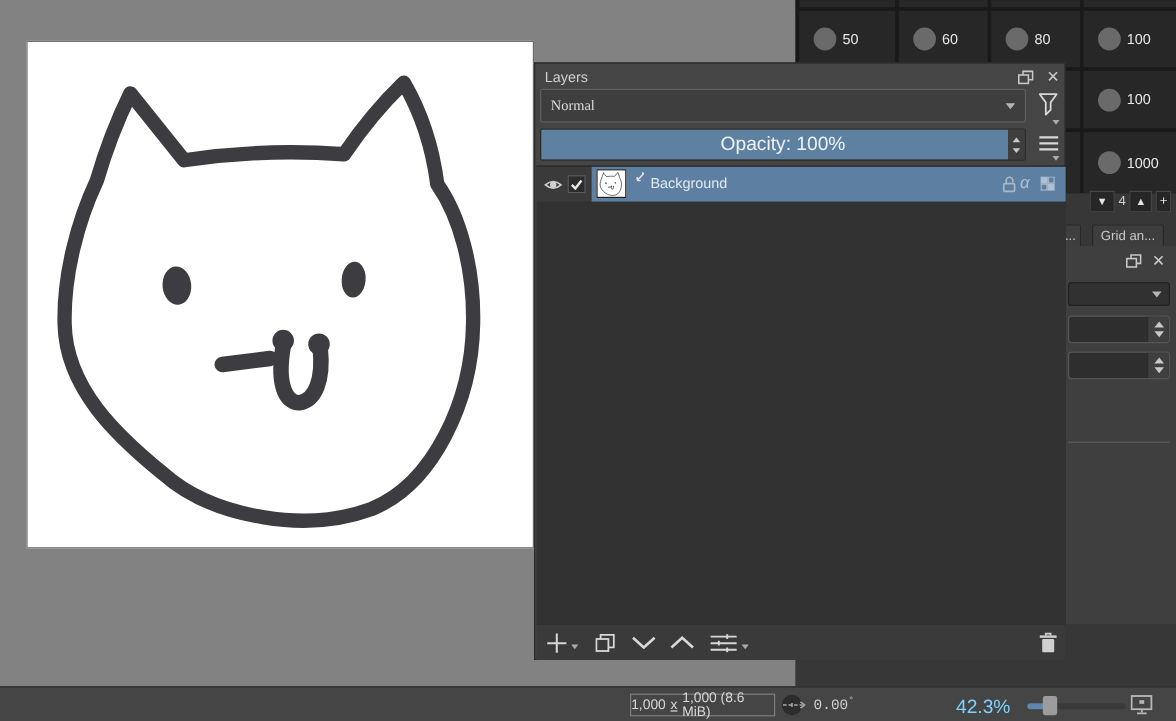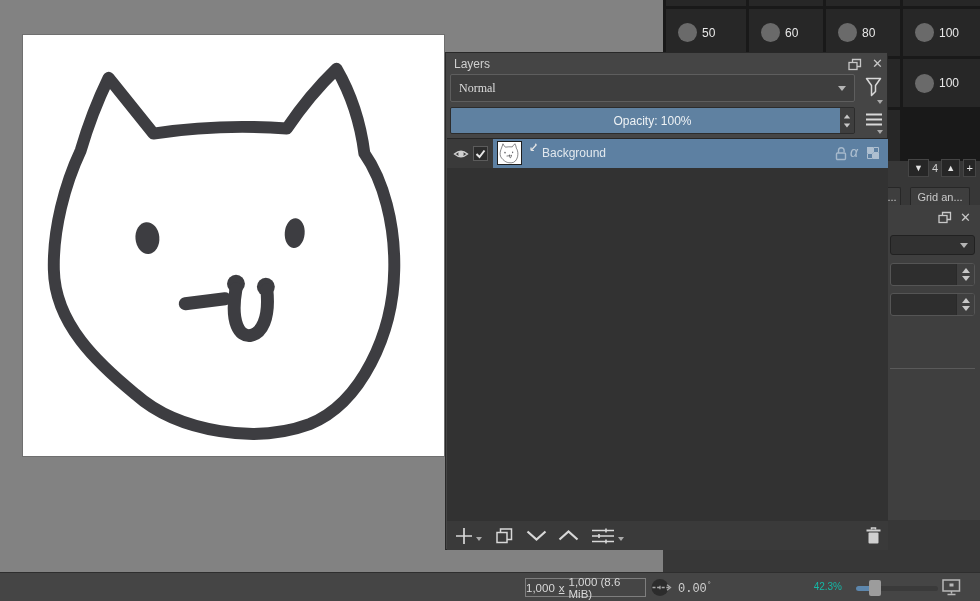--- a/index.html
+++ b/index.html
@@ -38,40 +38,40 @@
   .tri-dn { width:0;height:0;border-left:4px solid transparent;border-right:4px solid transparent;border-top:5px solid #c8c8c8; }
 
   
   #layers-panel { left:445px; top:52px; width:443px; height:498px; background:#454545; border:1px solid #282828; z-index:5; }
   .ptitle { font-size:12px; color:#cfcfcf; }
   .xbtn { font-size:13px; color:#c8c8c8; line-height:1; cursor:default; }
   #blend-combo { left:4px; top:21px; width:405px; height:28px; background:#3e3e3e; border:1px solid #5e5e5e; border-radius:2px; }
   #opacity-widget { left:4px; top:54px; width:405px; height:27px; background:#3e3e3e; border:1px solid #2c2c2c; border-radius:2px; overflow:hidden; }
   #opacity-fill { left:0; top:0; height:100%; width:calc(100% - 14px); background:#5f81a1; }
   #opacity-label { left:0; top:0; width:100%; height:100%; display:flex; align-items:center; justify-content:center;
-                   font-size:12px; color:#eef2f5; }
+                   font-size:16px; color:#eef2f5; }
   #opacity-spins { right:0; top:0; width:14px; height:100%; display:flex; flex-direction:column; align-items:center;
                    justify-content:center; gap:4px; background:#3e3e3e; }
   #layer-list { left:1px; top:85px; width:441px; height:383px; background:#323232; border-top:1px solid #262626; }
   #layer-row { left:0; top:0; width:441px; height:29px; }
   #vis-box { left:0; top:0; width:46px; height:29px; background:#3a3a3a; }
   #sel-box { left:46px; top:0; width:395px; height:29px; background:#5d80a2; }
   .checkbox { background:#2c2c2c; border:1px solid #5c5c5c; display:flex; align-items:center; justify-content:center; }
   #thumb { left:4px; top:2px; width:25px; height:24px; background:#ffffff; border:1px solid #1e1e1e; }
   #layer-name { font-size:12px; color:#e2e8ee; }
   #layers-toolbar { left:1px; top:468px; width:441px; height:29px; background:#3a3a3a; display:flex; align-items:center; }
   .tbtn { display:flex; align-items:center; justify-content:center; }
 
   
   #statusbar { left:0; top:572px; width:980px; height:29px; background:#454545; border-top:1px solid #2e2e2e; }
   #dim-box { left:525px; top:5px; width:121px; height:19px; border:1px solid #7e7e7e; display:flex; align-items:center;
              justify-content:center; font-size:11.5px; color:#d8d8d8; }
   #dim-box .ux { text-decoration:underline; margin:0 4px; }
   #angle-text { font-size:12px; color:#cfcfcf; }
-  #zoom-text { font-size:10px; color:#14b8a6; text-align:right; }
+  #zoom-text { font-size:16px; color:#7dd3fc; text-align:right; }
   #zoom-track { left:856px; top:13px; width:82px; height:5px; background:#3a3a3a; border-radius:3px; }
   #zoom-fill { left:856px; top:13px; width:17px; height:5px; background:#5d87ad; border-radius:3px; }
   #zoom-handle { left:869px; top:7px; width:12px; height:16px; background:#9c9c9c; border-radius:2px; }
   svg { display:block; }
 </style>
 </head>
 <body>
 
 <div id="stage">
 
@@ -123,20 +123,24 @@
     <div class="abs pcell" style="left:86px;top:59px;width:74px;height:48px;"></div>
     <div class="abs pcell" style="left:163px;top:59px;width:74px;height:48px;"></div>
     <div class="abs pcell" style="left:240px;top:59px;width:77px;height:48px;">
       <span class="dot"></span>
       <span class="plabel">100</span>
     </div>
 
     <div class="abs pcell" style="left:3px;top:110px;width:80px;height:51px;"></div>
     <div class="abs pcell" style="left:86px;top:110px;width:74px;height:51px;"></div>
     <div class="abs pcell" style="left:163px;top:110px;width:74px;height:51px;"></div>
+    <div class="abs pcell" style="left:240px;top:110px;width:77px;height:51px;">
+      <span class="dot"></span>
+      <span class="plabel">1000</span>
+    </div>
   </div>
 
   <div class="abs" style="left:908px;top:158px;width:72px;height:19px;display:flex;align-items:center;gap:3px;">
     <div class="navbtn" style="width:21px;height:18px;">▼</div>
     <span style="font-size:11px;color:#d0d0d0;">4</span>
     <div class="navbtn" style="width:19px;height:18px;">▲</div>
     <div class="navbtn" style="width:13px;height:18px;font-size:11px;">+</div>
   </div>
 
   <div class="abs tab" style="left:883px;top:187px;width:18px;height:18px;">...</div>

